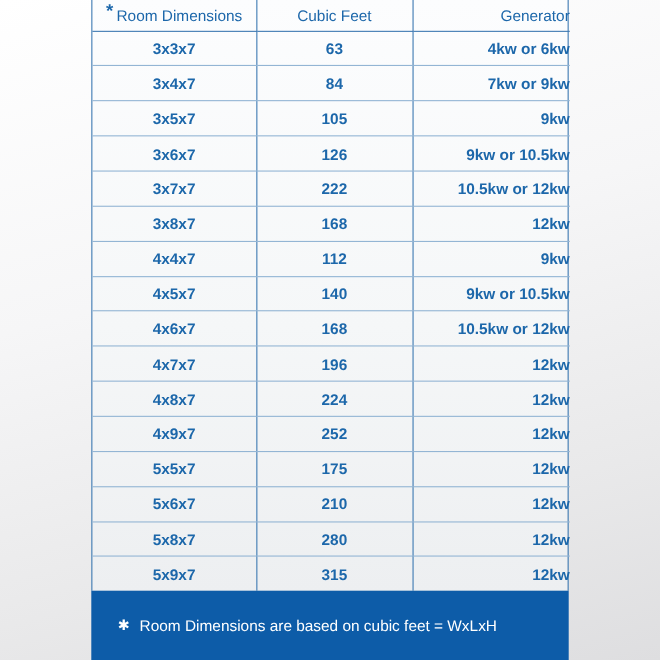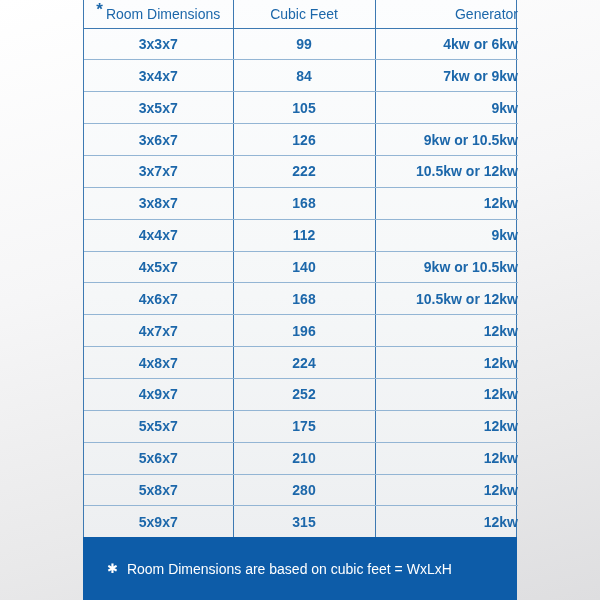--- a/index.html
+++ b/index.html
@@ -118,21 +118,21 @@
       <thead>
         <tr>
           <th><span class="sup-star">*</span><span>Room Dimensions</span></th>
           <th>Cubic Feet</th>
           <th>Generator</th>
         </tr>
       </thead>
       <tbody>
           <tr>
             <td>3x3x7</td>
-            <td>99</td>
+            <td>63</td>
             <td>4kw or 6kw</td>
           </tr>
           <tr>
             <td>3x4x7</td>
             <td>84</td>
             <td>7kw or 9kw</td>
           </tr>
           <tr>
             <td>3x5x7</td>
             <td>105</td>

